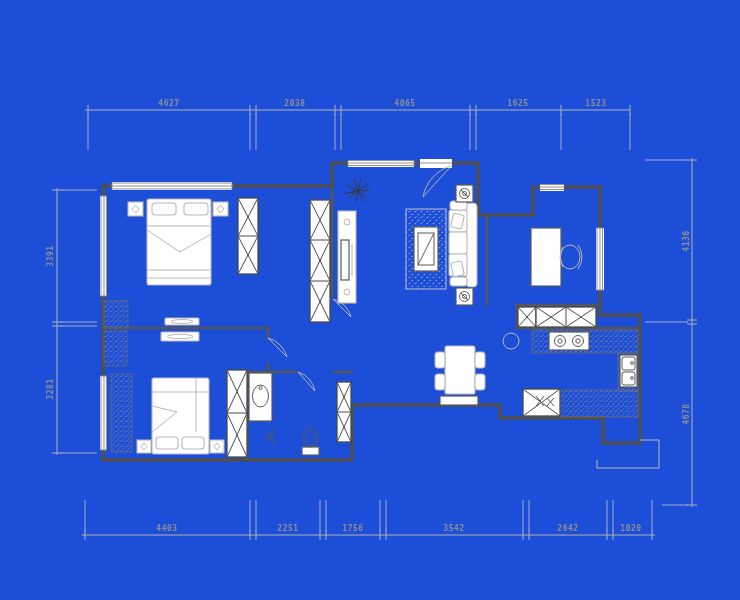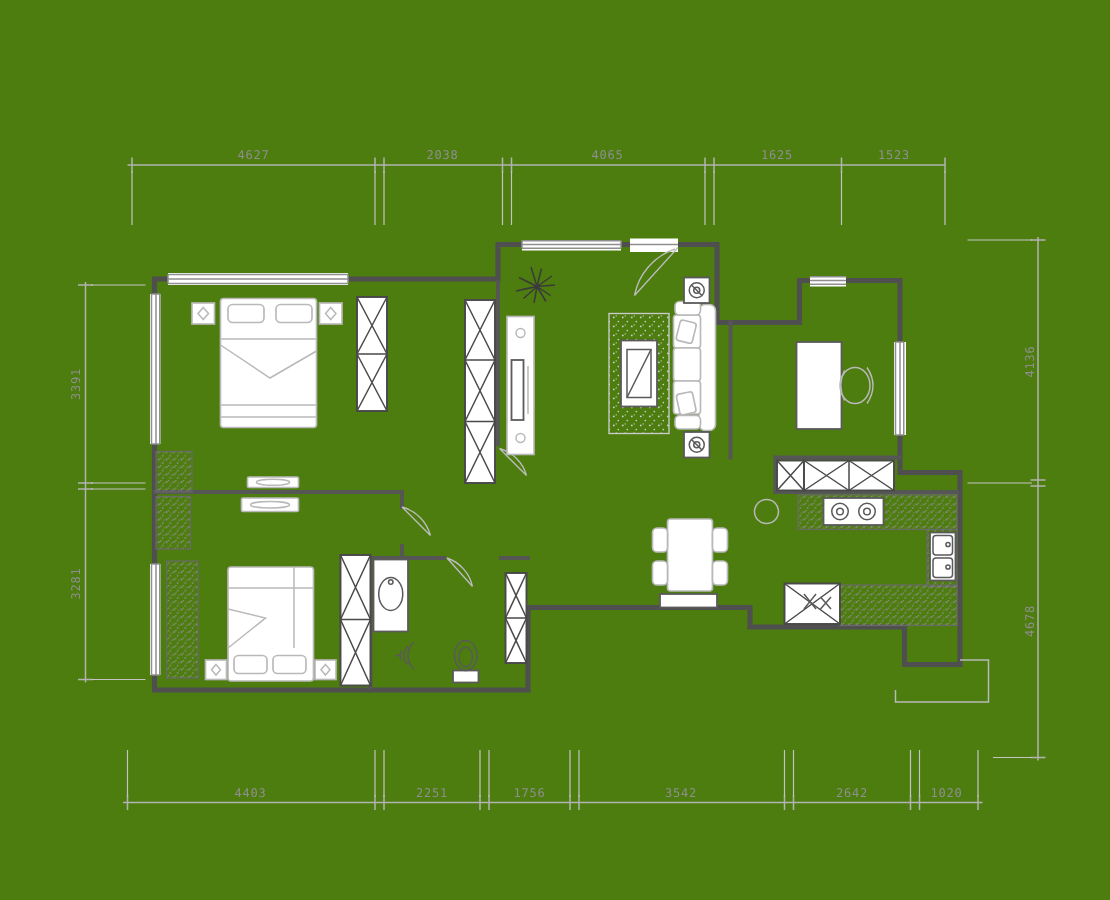--- a/index.html
+++ b/index.html
@@ -1,17 +1,17 @@
 <!DOCTYPE html>
 <html><head>
 <meta charset="utf-8">
 <style>
   html,body{margin:0;padding:0;background:#ffffff;}
-  .sheet{width:740px;height:600px;background:#4d7c0f;position:relative;overflow:hidden;
-         font-family:"DejaVu Sans Mono", monospace;}
+  .sheet{width:740px;height:600px;background:#1d4ed8;position:relative;overflow:hidden;
+         font-family:"DejaVu Sans Mono", monospace;font-weight:bold;}
   svg{position:absolute;left:0;top:0;}
   .wall{stroke:#4f4f4f;stroke-width:3.4;fill:none;stroke-linecap:square;}
   .iwall{stroke:#565656;stroke-width:2.6;fill:none;stroke-linecap:square;}
   .win{stroke:#8f8f8f;stroke-width:1;fill:none;}
   .winbg{fill:#ffffff;stroke:none;}
   .furn{stroke:#b9b9b9;stroke-width:1.1;fill:#ffffff;}
   .furnl{stroke:#b9b9b9;stroke-width:1;fill:none;}
   .fix{stroke:#5a5a5a;stroke-width:1.2;fill:#ffffff;}
   .fixl{stroke:#5a5a5a;stroke-width:1;fill:none;}
   .xbox{stroke:#4a4a4a;stroke-width:1.3;fill:#ffffff;}

